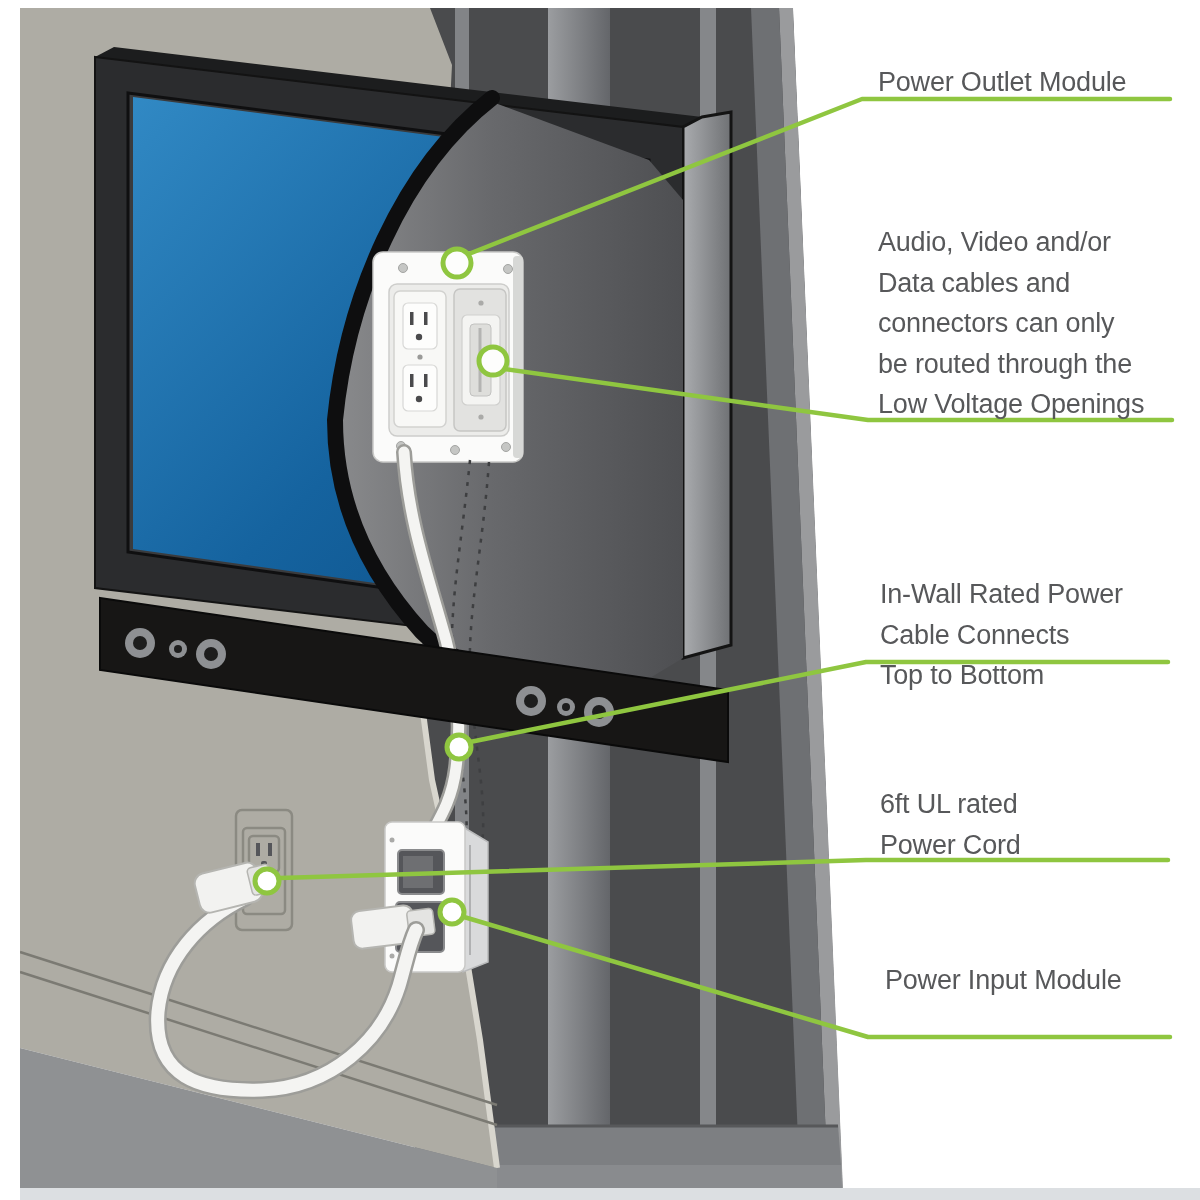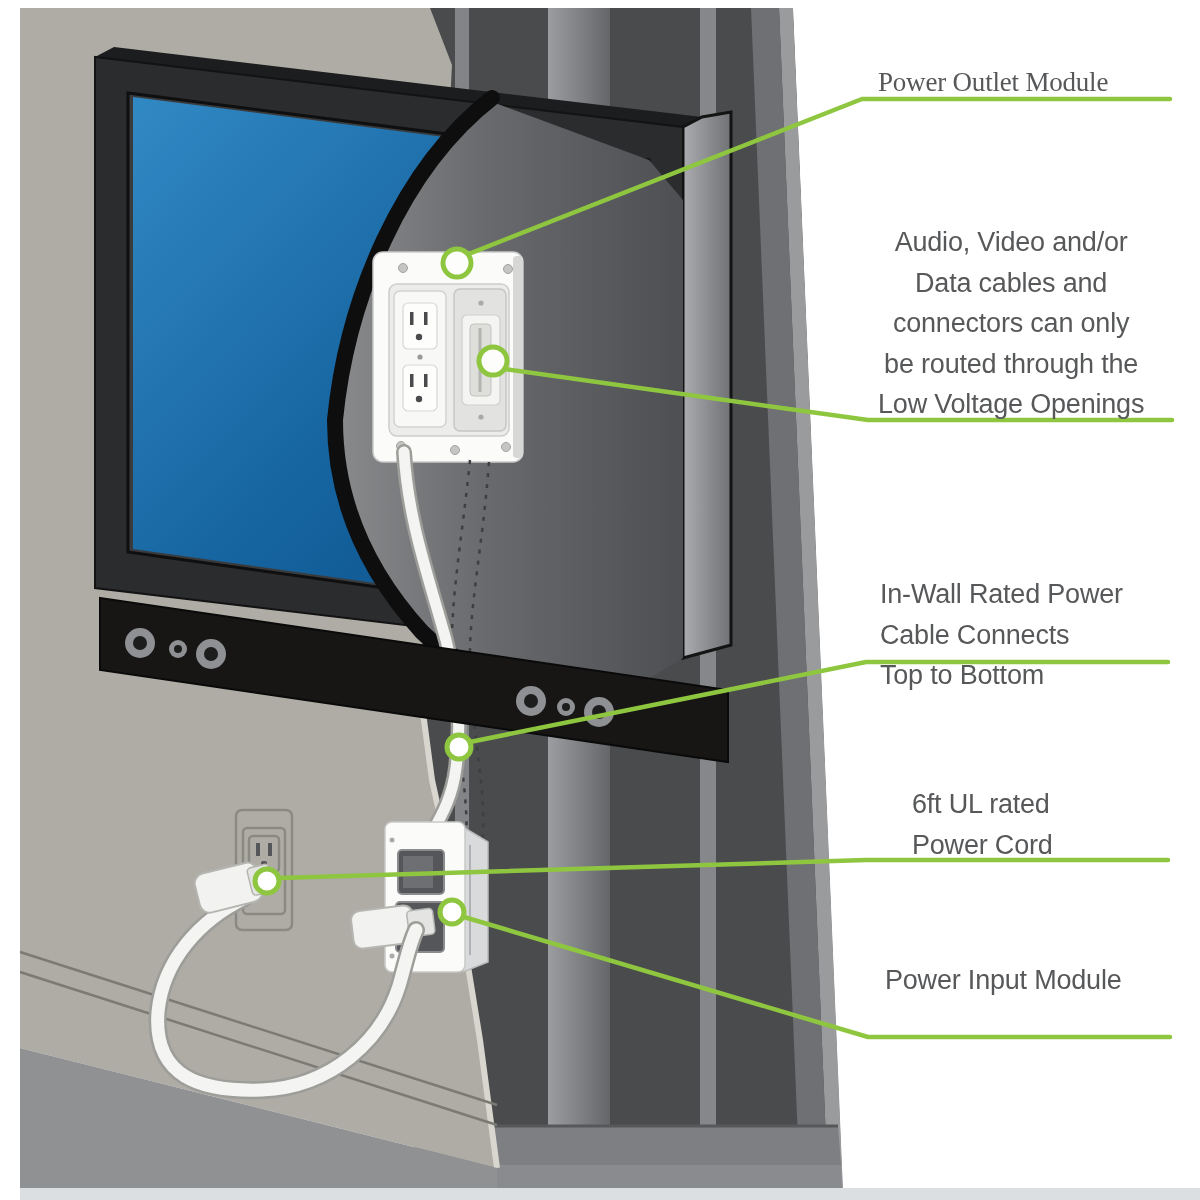--- a/index.html
+++ b/index.html
@@ -11,24 +11,24 @@
   #scene{position:absolute;left:0;top:0;width:1200px;height:1200px;}
   .callout-label{
     position:absolute;
     color:#57585a;
     font-size:27px;
     line-height:40.5px;
     letter-spacing:-0.2px;
     white-space:pre-line;
     text-align:left;
   }
-  #label-power-outlet-module{left:878px;top:62px;font-family:Liberation Serif, serif;}
-  #label-low-voltage-note{left:878px;top:222px;text-align:center;}
+  #label-power-outlet-module{left:878px;top:62px;}
+  #label-low-voltage-note{left:878px;top:222px;}
   #label-in-wall-cable{left:880px;top:538px;margin-top:36px;}
-  #label-power-cord{left:912px;top:784px;}
+  #label-power-cord{left:880px;top:784px;}
   #label-power-input-module{left:885px;top:960px;}
 </style>
 </head>
 <body>
 
 <div id="stage">
 
 <svg id="scene" viewBox="0 0 1200 1200" aria-hidden="true">
   <defs>
     <linearGradient id="screenGrad" x1="0" y1="0" x2="1" y2="1">

